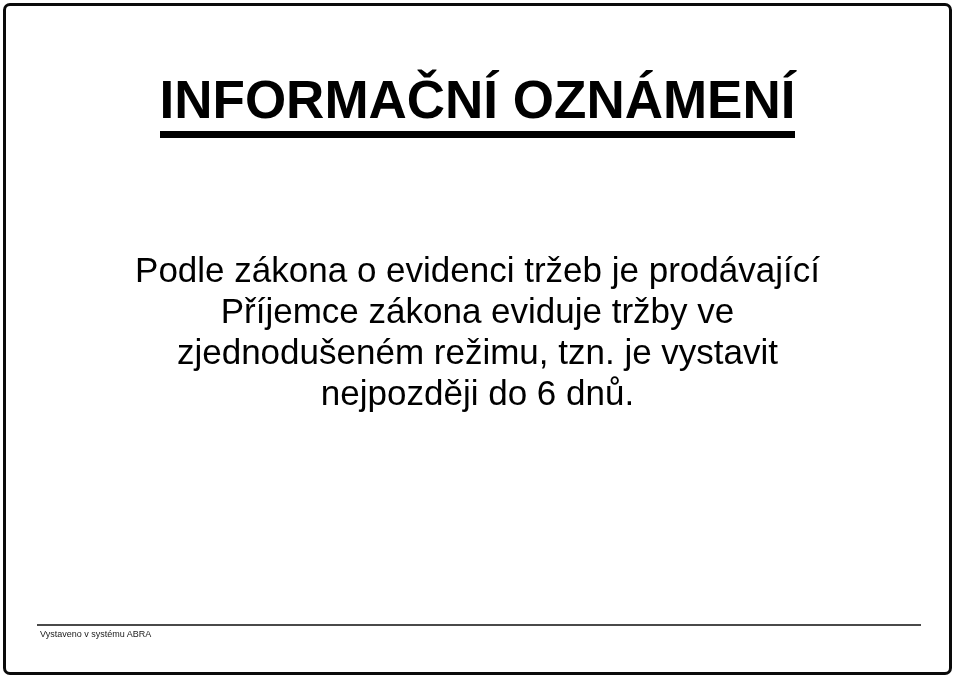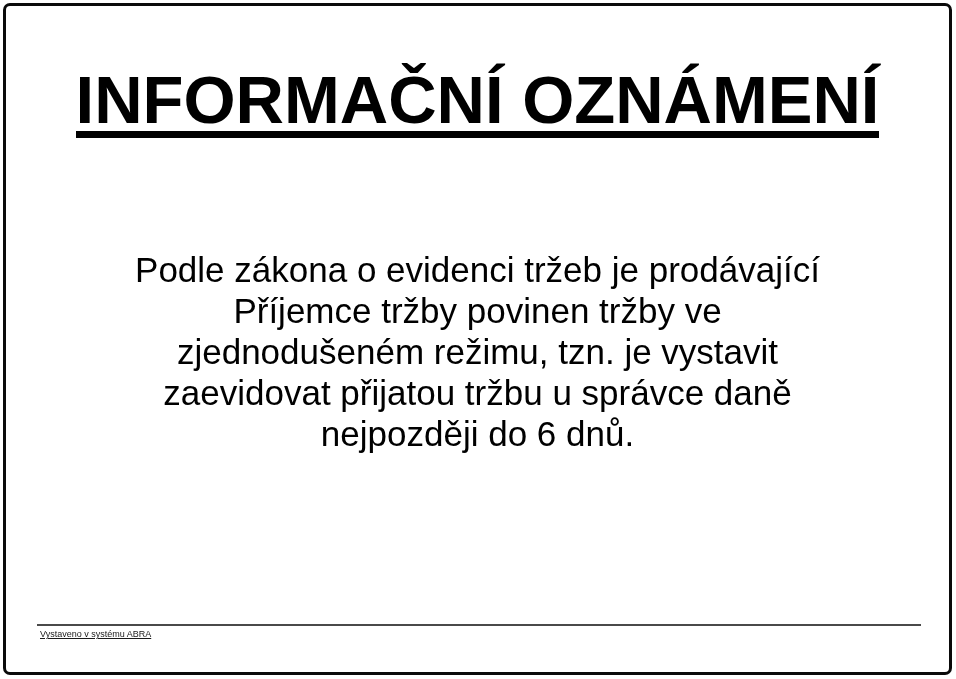--- a/index.html
+++ b/index.html
@@ -33,21 +33,21 @@
   .notice-title {
     position: absolute;
     top: 66px;
     left: 0;
     right: 0;
     text-align: center;
     margin: 0;
   }
   .notice-title .title-text {
     display: inline-block;
-    font-size: 67px;
+    font-size: 53px;
     line-height: 56px;
     font-weight: bold;
     letter-spacing: 0px;
     border-bottom: 7px solid #000000;
     padding-bottom: 3px;
   }
   .notice-body {
     position: absolute;
     top: 243px;
     left: 30px;
@@ -67,38 +67,36 @@
   }
   .footer-note {
     position: absolute;
     top: 623px;
     left: 34px;
     font-size: 9px;
     line-height: 11px;
     font-weight: normal;
     color: #1a1a1a;
     letter-spacing: 0px;
-    text-decoration: underline;
   }
 </style>
 </head>
 <body>
 
 <div class="page">
   <div class="page-inner">
 
     <h1 class="notice-title">
       <span class="title-text">INFORMAČNÍ OZNÁMENÍ</span>
     </h1>
 
     <div class="notice-body">
       <div>Podle zákona o evidenci tržeb je prodávající</div>
-      <div>Příjemce tržby povinen tržby ve</div>
+      <div>Příjemce zákona eviduje tržby ve</div>
       <div>zjednodušeném režimu, tzn. je vystavit</div>
-      <div>zaevidovat přijatou tržbu u správce daně</div>
       <div>nejpozději do 6 dnů.</div>
     </div>
 
     <div class="footer-rule"></div>
 
     <div class="footer-note">Vystaveno v systému ABRA</div>
 
   </div>
 </div>
 

